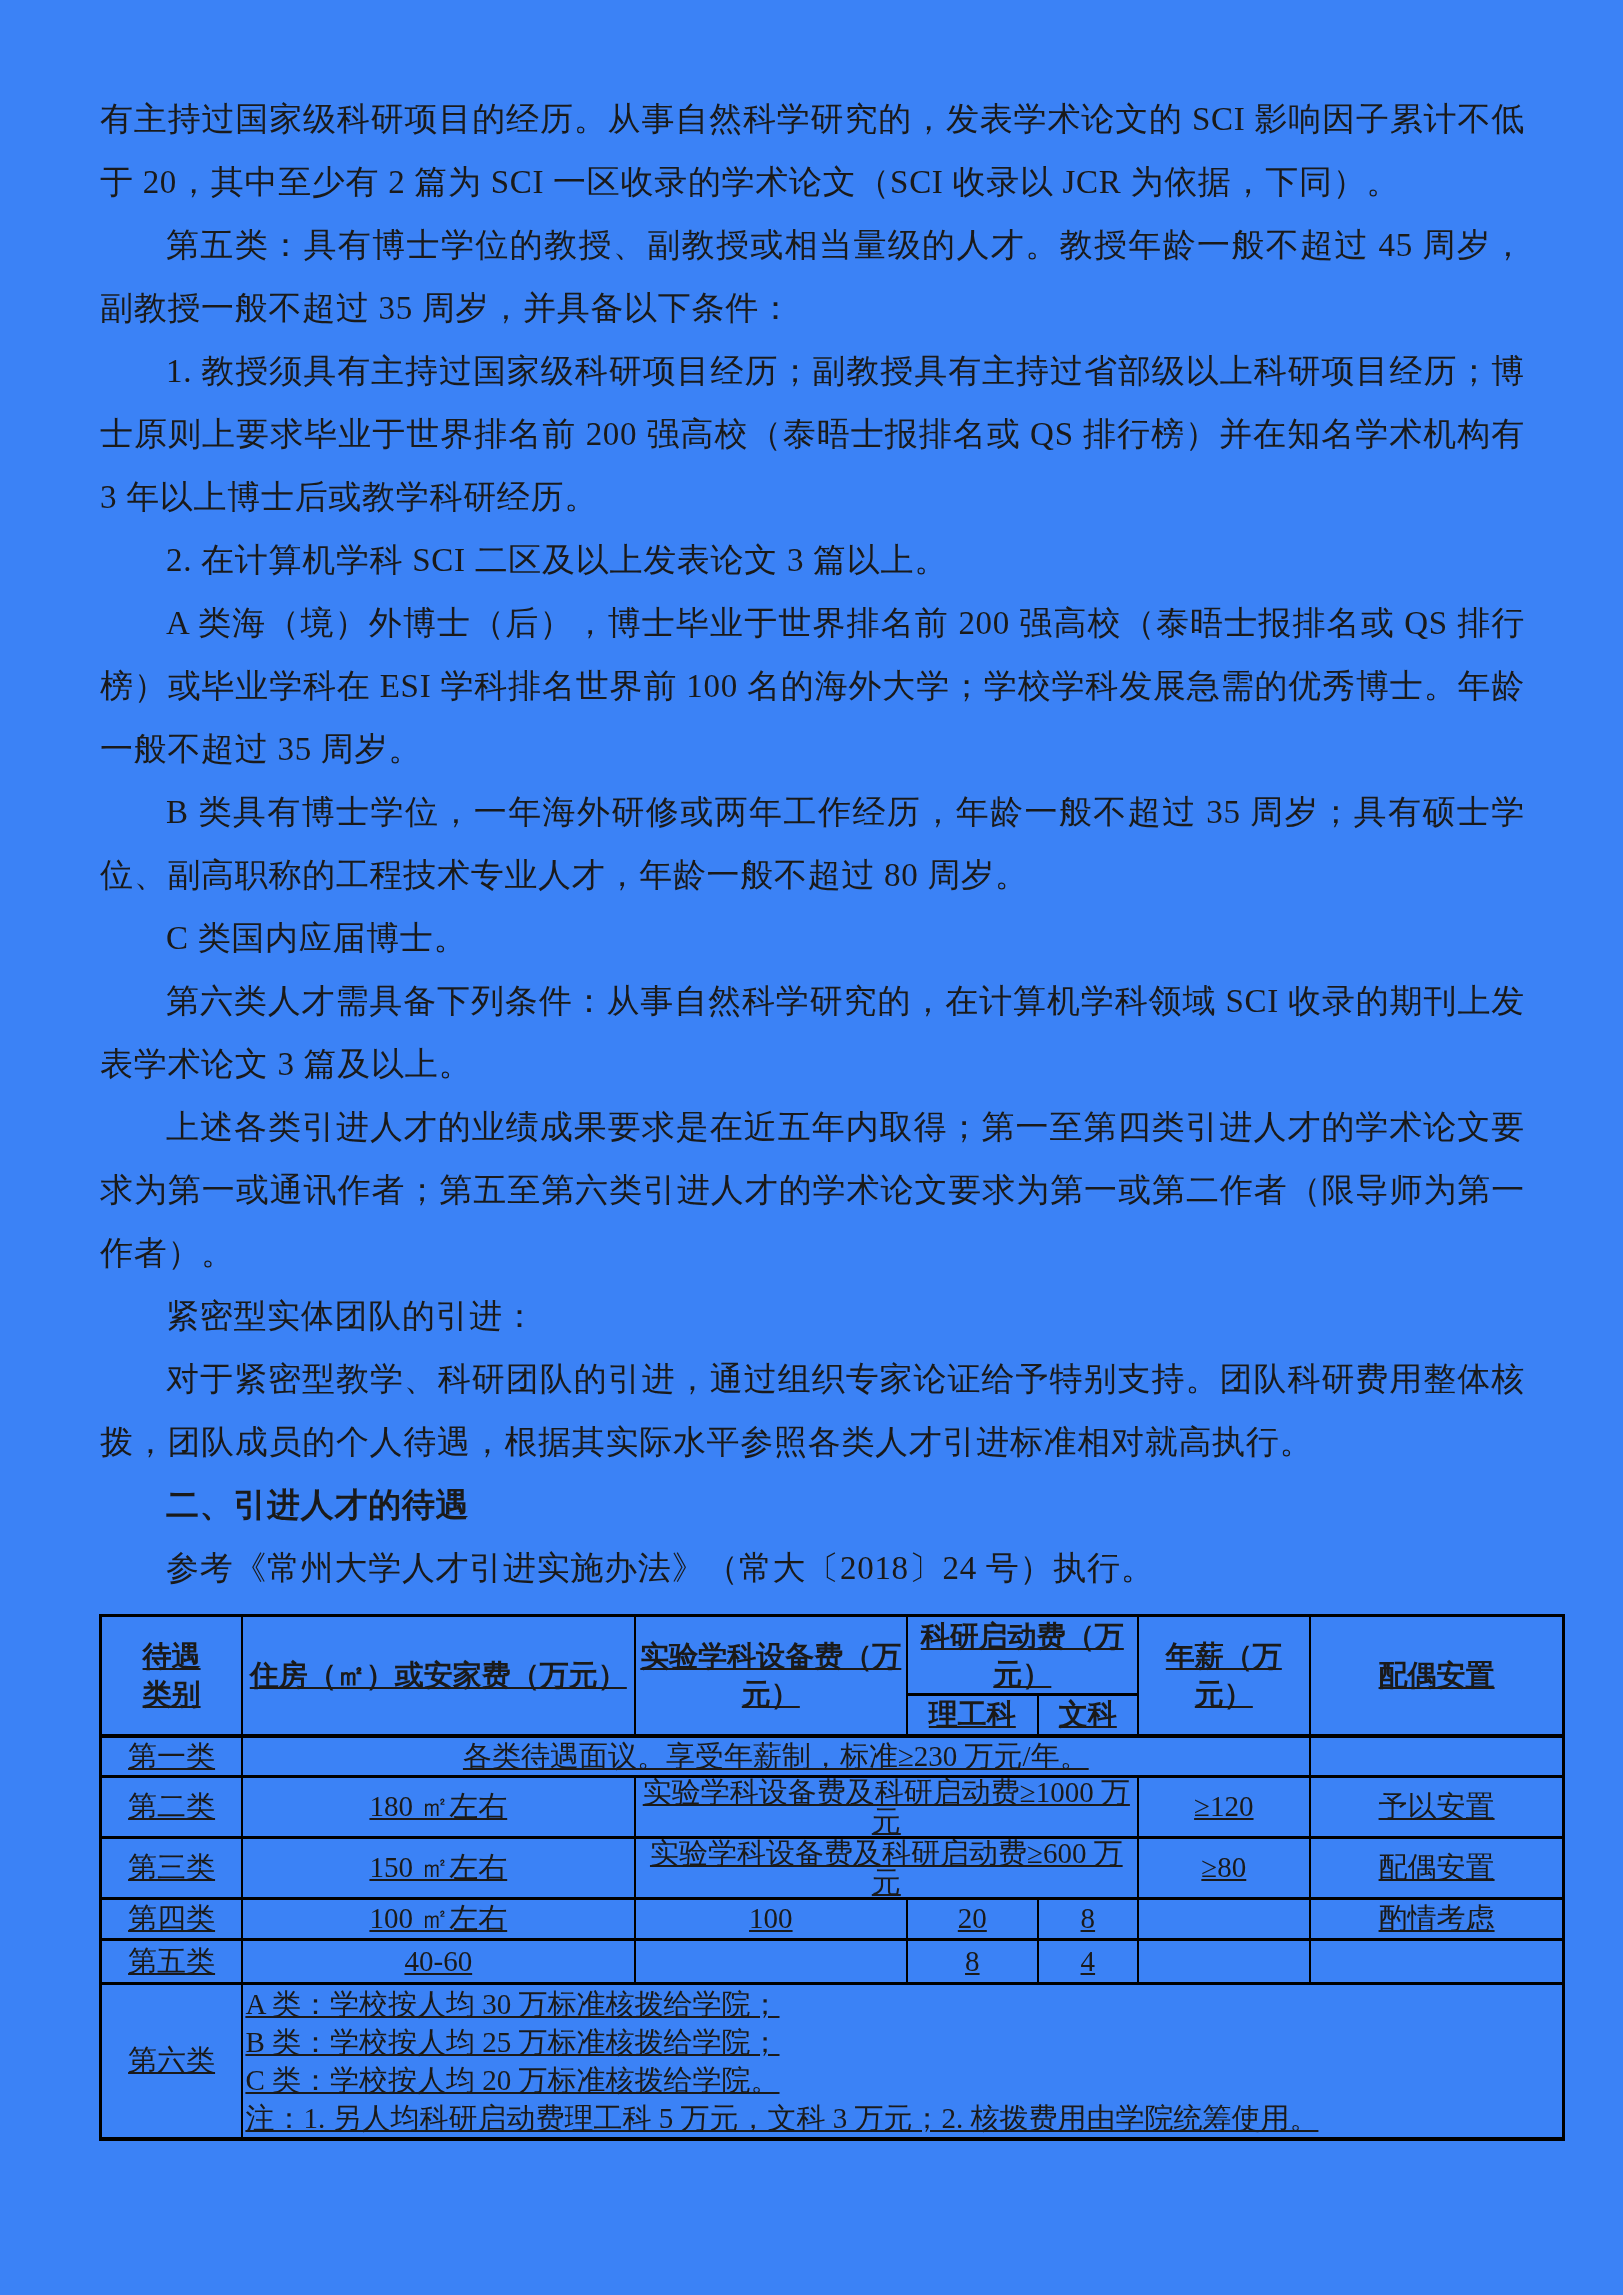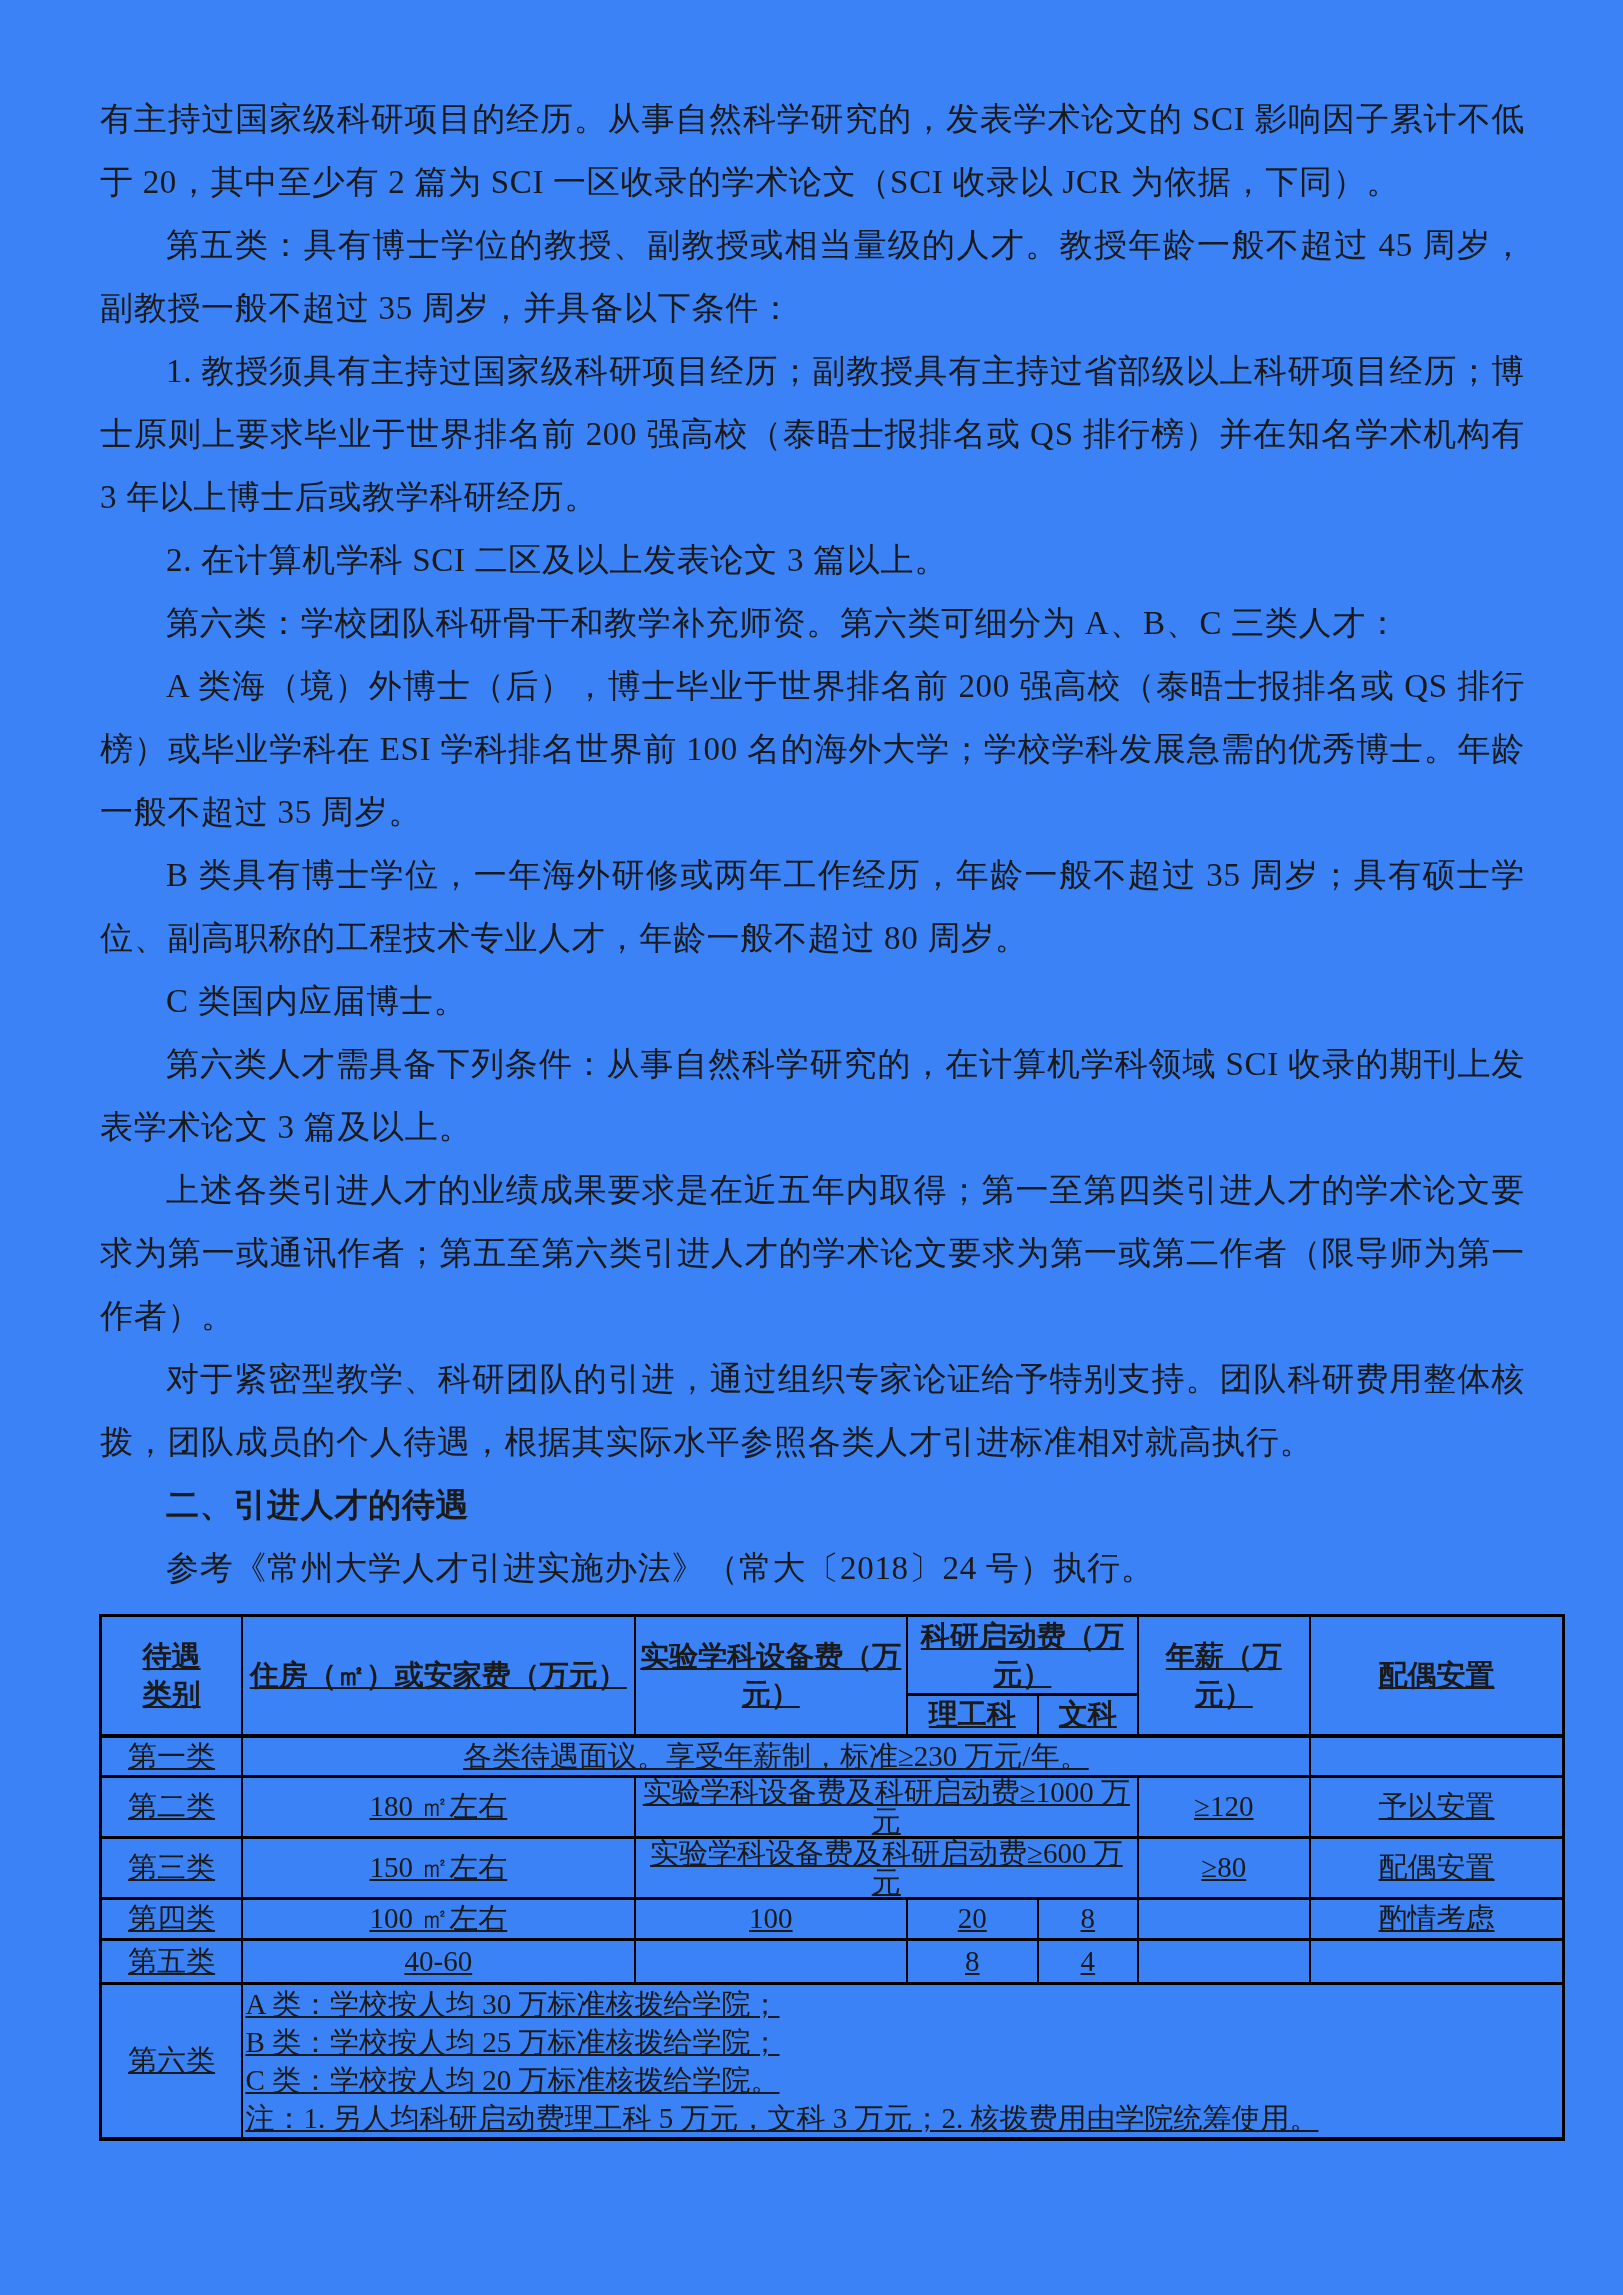--- a/index.html
+++ b/index.html
@@ -81,26 +81,26 @@
 </style>
 </head>
 <body>
 
 <div class="page">
   <div class="content">
     <p>有主持过国家级科研项目的经历。从事自然科学研究的，发表学术论文的 SCI 影响因子累计不低于 20，其中至少有 2 篇为 SCI 一区收录的学术论文（SCI 收录以 JCR 为依据，下同）。</p>
     <p class="indent">第五类：具有博士学位的教授、副教授或相当量级的人才。教授年龄一般不超过 45 周岁，副教授一般不超过 35 周岁，并具备以下条件：</p>
     <p class="indent">1. 教授须具有主持过国家级科研项目经历；副教授具有主持过省部级以上科研项目经历；博士原则上要求毕业于世界排名前 200 强高校（泰晤士报排名或 QS 排行榜）并在知名学术机构有 3 年以上博士后或教学科研经历。</p>
     <p class="indent">2. 在计算机学科 SCI 二区及以上发表论文 3 篇以上。</p>
-    <p class="indent">第六类：学校团队科研骨干和教学补充师资。第六类可细分为 A、B、C 三类人才：</p>
     <p class="indent">A 类海（境）外博士（后），博士毕业于世界排名前 200 强高校（泰晤士报排名或 QS 排行榜）或毕业学科在 ESI 学科排名世界前 100 名的海外大学；学校学科发展急需的优秀博士。年龄一般不超过 35 周岁。</p>
     <p class="indent">B 类具有博士学位，一年海外研修或两年工作经历，年龄一般不超过 35 周岁；具有硕士学位、副高职称的工程技术专业人才，年龄一般不超过 80 周岁。</p>
     <p class="indent">C 类国内应届博士。</p>
     <p class="indent">第六类人才需具备下列条件：从事自然科学研究的，在计算机学科领域 SCI 收录的期刊上发表学术论文 3 篇及以上。</p>
     <p class="indent">上述各类引进人才的业绩成果要求是在近五年内取得；第一至第四类引进人才的学术论文要求为第一或通讯作者；第五至第六类引进人才的学术论文要求为第一或第二作者（限导师为第一作者）。</p>
+    <p class="indent">紧密型实体团队的引进：</p>
     <p class="indent">对于紧密型教学、科研团队的引进，通过组织专家论证给予特别支持。团队科研费用整体核拨，团队成员的个人待遇，根据其实际水平参照各类人才引进标准相对就高执行。</p>
     <h2>二、引进人才的待遇</h2>
     <p class="indent">参考《常州大学人才引进实施办法》（常大〔2018〕24 号）执行。</p>
 
     <table class="benefits">
       <colgroup>
         <col style="width:141px">
         <col style="width:393px">
         <col style="width:272px">
         <col style="width:131px">

